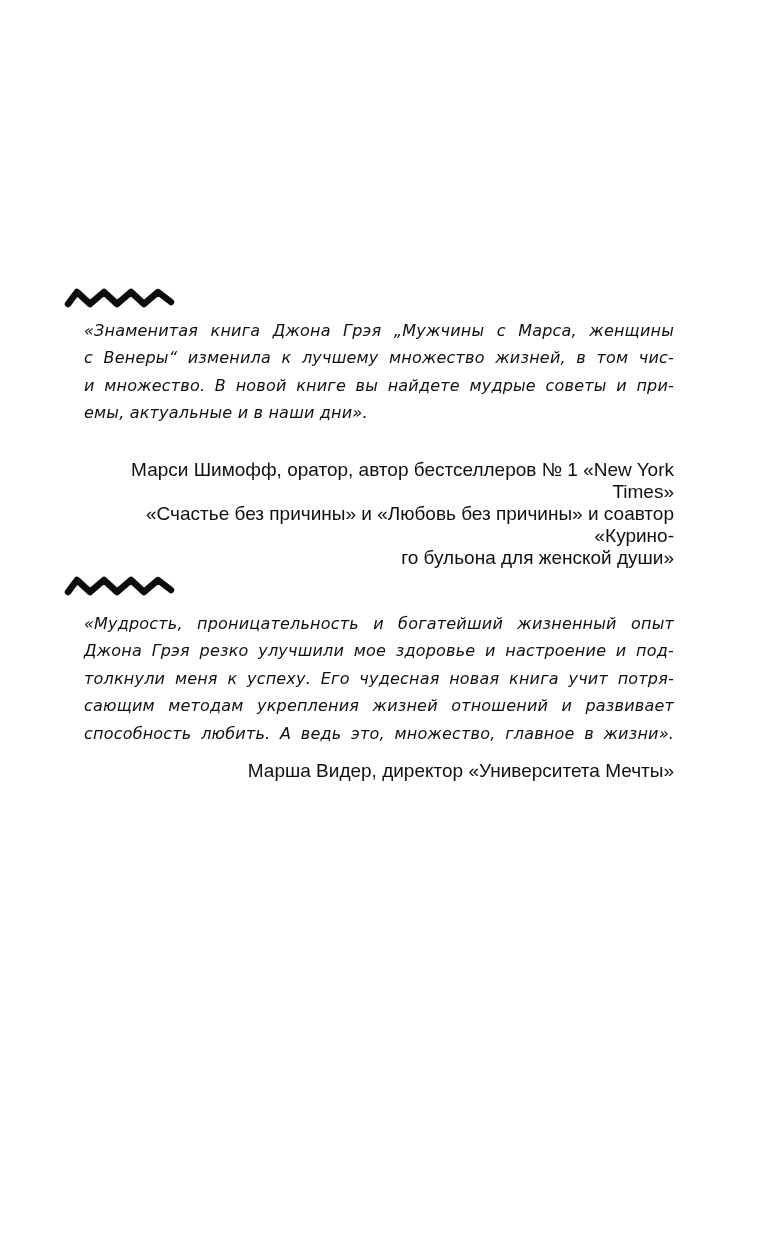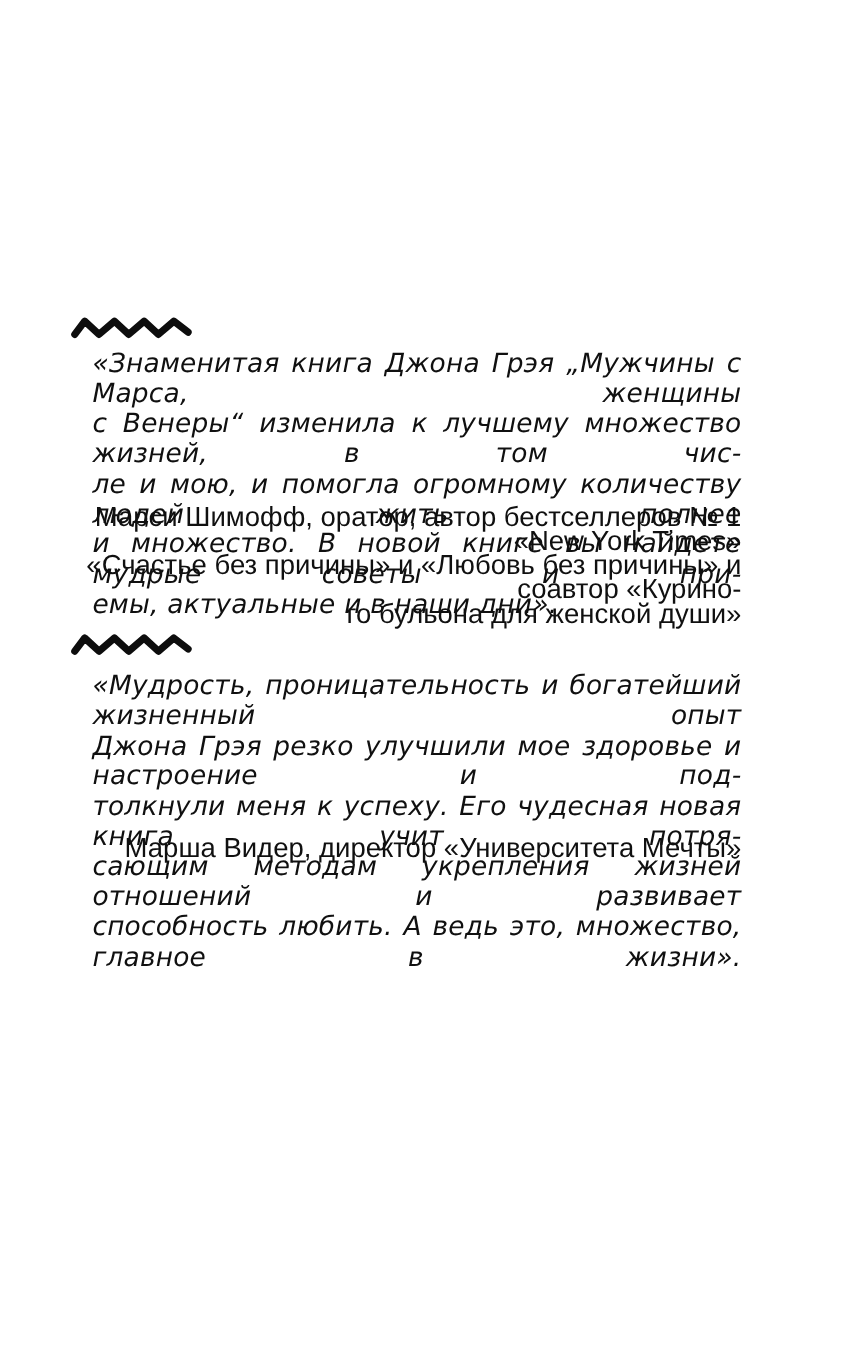--- a/index.html
+++ b/index.html
@@ -21,21 +21,21 @@
     display: block;
   }
   .squiggle-1 { top: 287px; }
   .squiggle-2 { top: 575px; }
   .quote {
     position: absolute;
     left: 84px;
     width: 590px;
     font-family: "DejaVu Sans", sans-serif;
     font-style: italic;
-    font-size: 24px;
+    font-size: 16px;
     line-height: 27.4px;
     letter-spacing: 0.2px;
     color: #101010;
   }
   .quote-1 { top: 317px; }
   .quote-2 { top: 610px; }
   .quote-line {
     text-align: justify;
     text-align-last: justify;
     white-space: normal;
@@ -43,40 +43,39 @@
   .quote-line.flush-left {
     text-align: center;
     text-align-last: left;
   }
   .attribution {
     position: absolute;
     left: 74px;
     width: 600px;
     text-align: right;
     font-family: "Liberation Sans", sans-serif;
-    font-size: 25px;
+    font-size: 19px;
     line-height: 22px;
     color: #101010;
   }
   .attribution-1 { top: 459px; }
   .attribution-2 { top: 760px; }
 </style>
 </head>
 <body>
 
 <div class="page">
 
   <svg class="squiggle squiggle-1" width="112" height="24" viewBox="0 0 112 24" aria-hidden="true">
     <polyline points="4,17 13,5 26,17 40,5 53,17 67,5 80,17 94,5 107,15" fill="none" stroke="#0d0d0d" stroke-width="6.5" stroke-linecap="round" stroke-linejoin="round"></polyline>
   </svg>
 
   <div class="quote quote-1">
     <div class="quote-line">«Знаменитая книга Джона Грэя „Мужчины с Марса, женщины</div>
     <div class="quote-line">с Венеры“ изменила к лучшему множество жизней, в том чис-</div>
-    <div class="quote-line">ле и мою, и помогла огромному количеству людей жить полнее</div>
     <div class="quote-line">и множество. В новой книге вы найдете мудрые советы и при-</div>
     <div class="quote-line flush-left">емы, актуальные и в наши дни».</div>
   </div>
 
   <div class="attribution attribution-1">
     <div class="attribution-line">Марси Шимофф, оратор, автор бестселлеров № 1 «New York Times»</div>
     <div class="attribution-line">«Счастье без причины» и «Любовь без причины» и соавтор «Курино-</div>
     <div class="attribution-line">го бульона для женской души»</div>
   </div>
 

